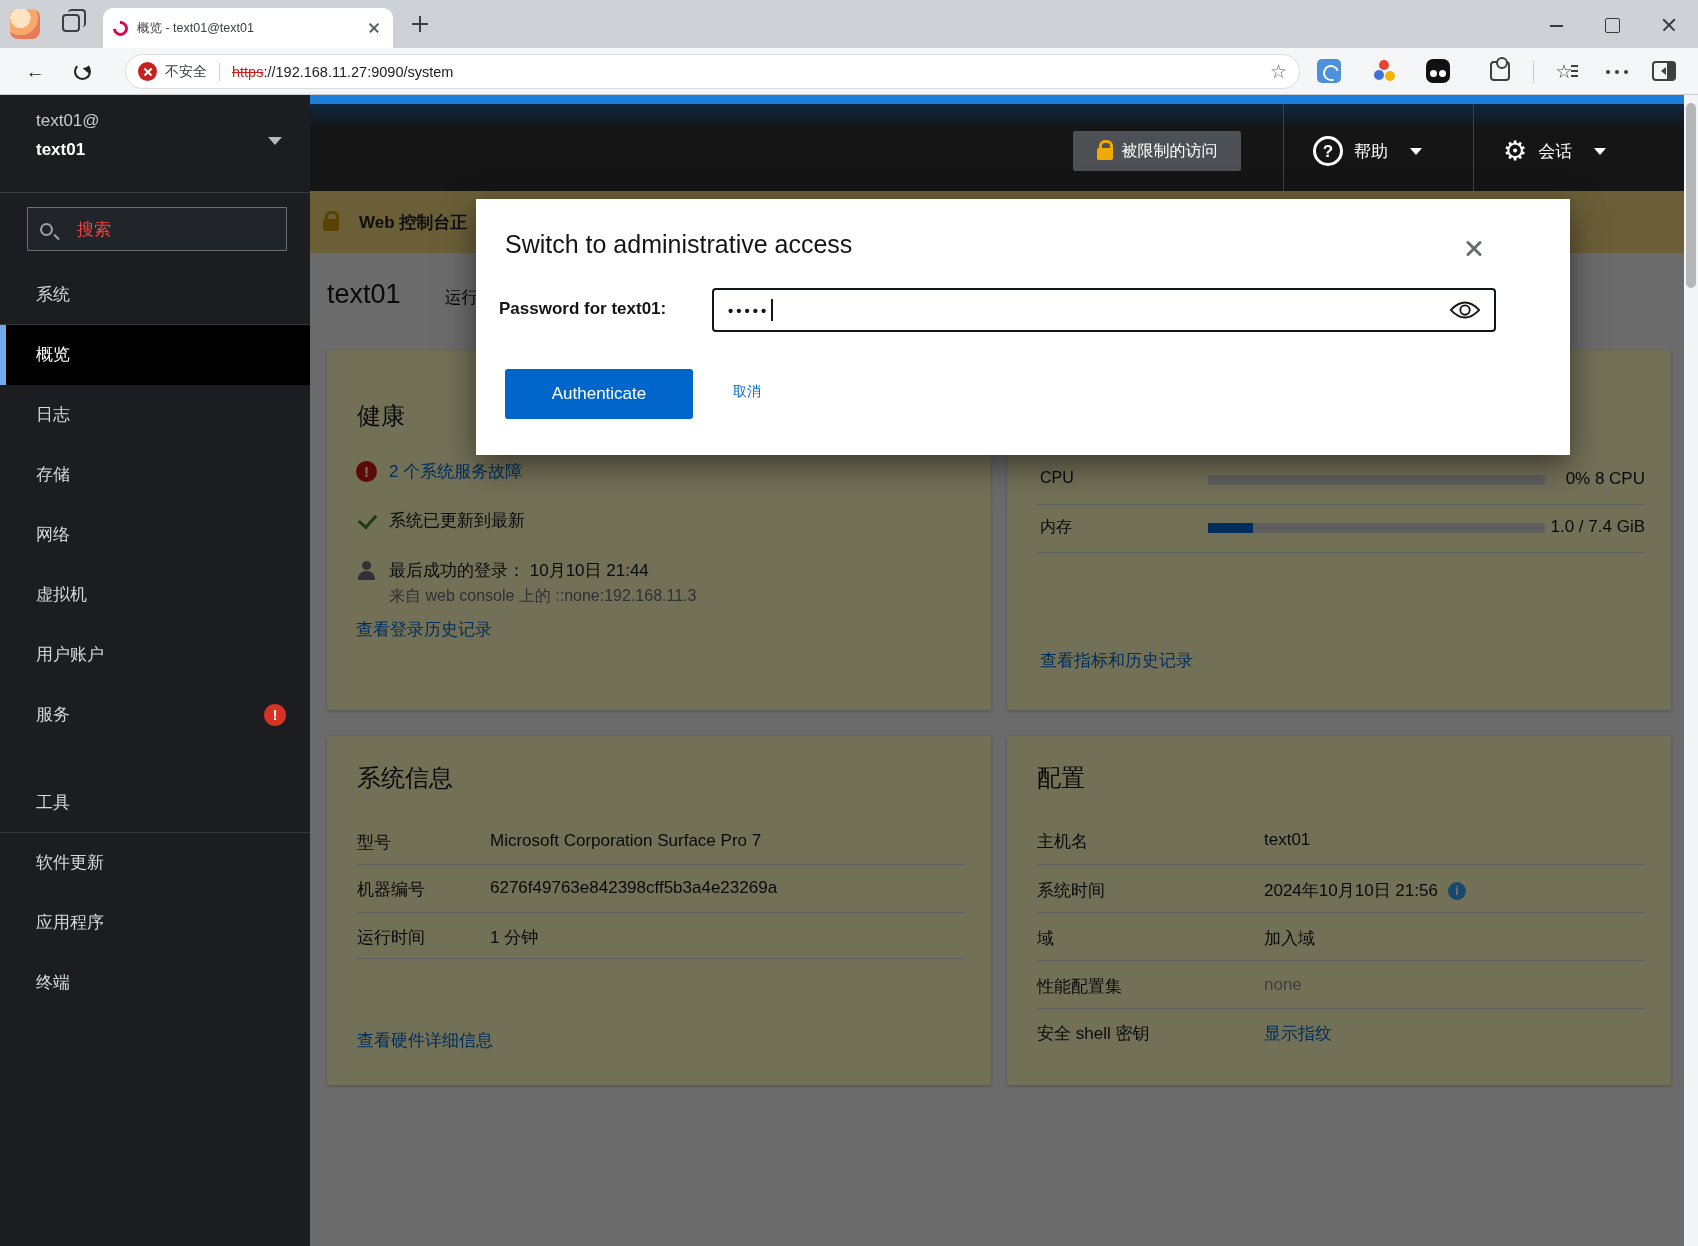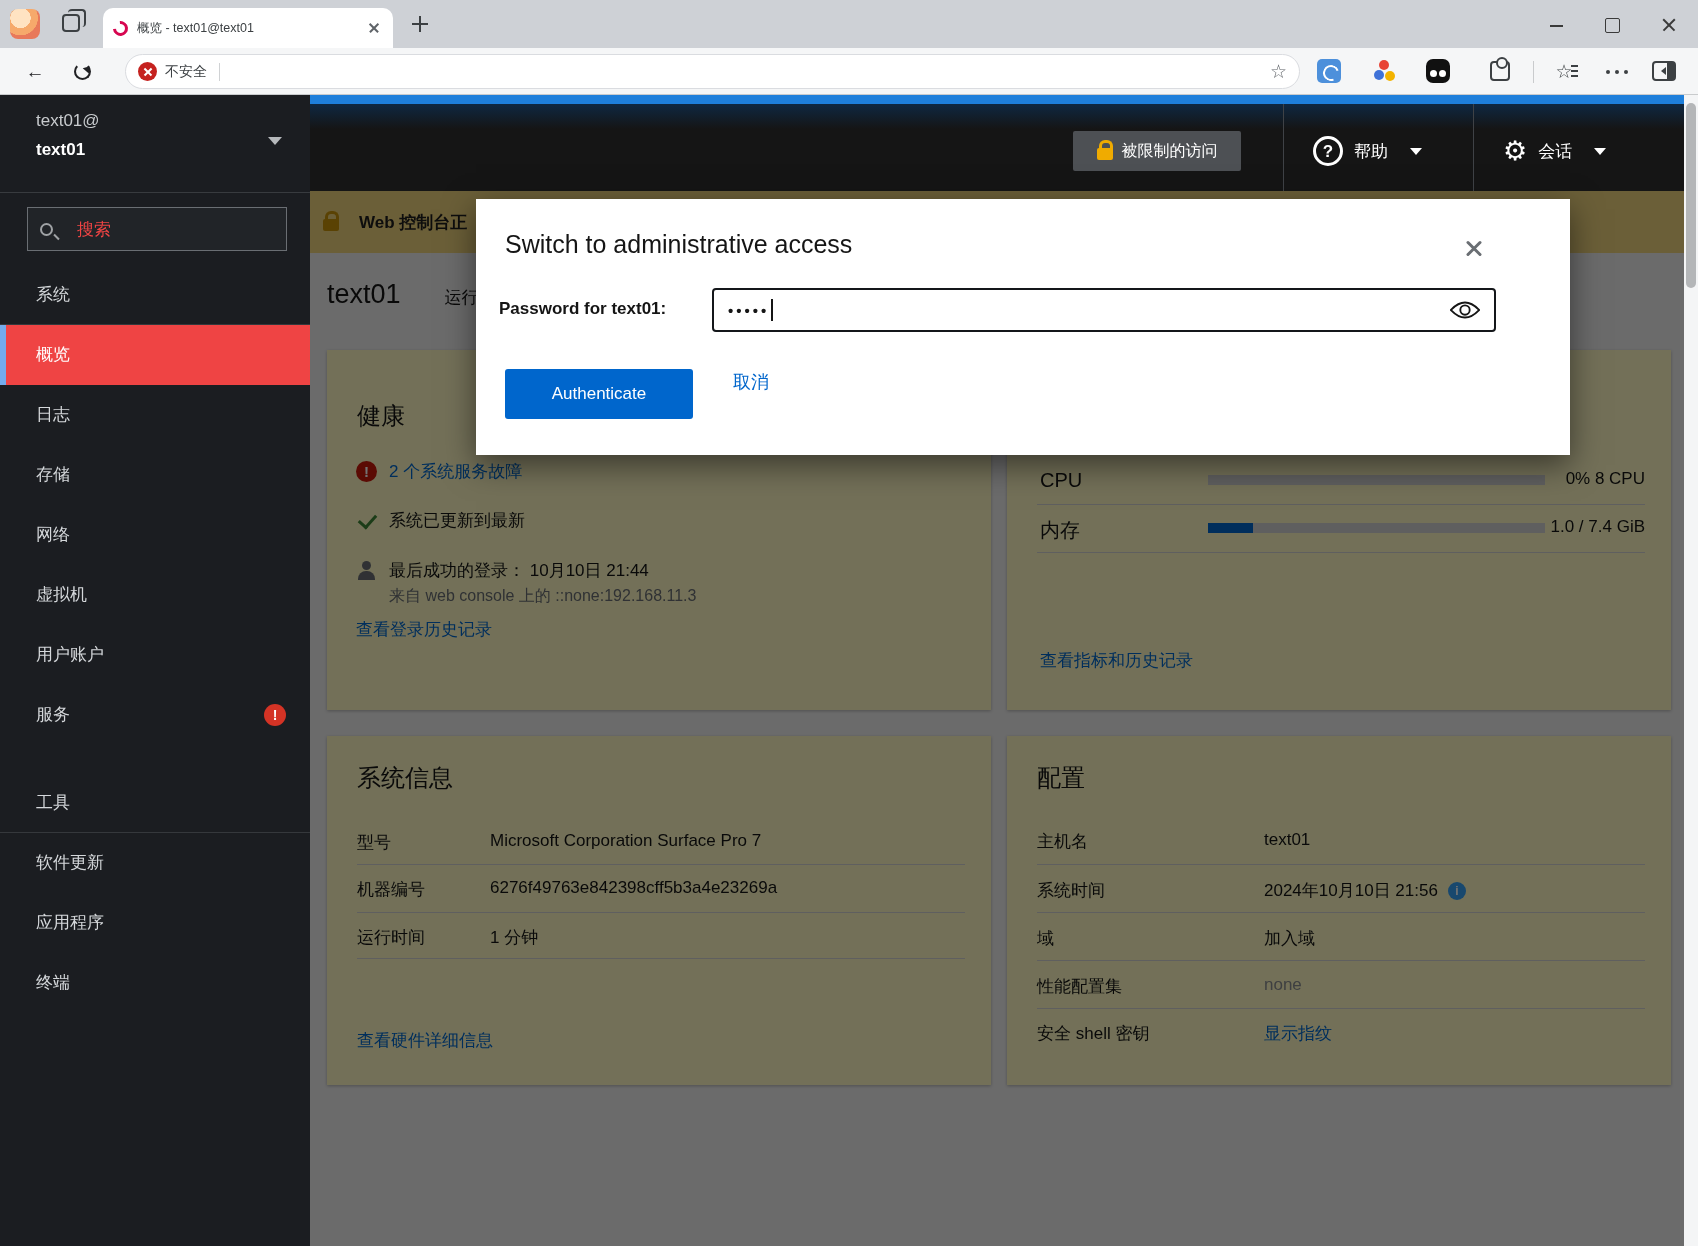--- a/index.html
+++ b/index.html
@@ -73,21 +73,21 @@
   .host-name { position:absolute; left:36px; top:45px; font-size:17px; font-weight:bold; color:#fff; }
   .host-caret { position:absolute; left:268px; top:42px; width:0; height:0; border:7px solid transparent; border-top:8px solid #b6b9bc; }
   .searchbox { position:absolute; left:27px; top:112px; width:260px; height:44px; border:1px solid #6a6e73; background:#212428; display:flex; align-items:center; padding:0 12px; }
   .mag { position:relative; width:13px; height:13px; border:2px solid #9fa2a5; border-radius:50%; flex:0 0 auto; }
   .mag:after { content:""; position:absolute; left:11px; top:11px; width:7px; height:2px; background:#9fa2a5; transform:rotate(45deg); }
   .search-ph { margin-left:24px; font-size:17px; color:#ef4444; }
   .nav { position:absolute; left:0; top:170px; width:310px; }
   .nav-item { position:relative; height:60px; line-height:60px; padding-left:36px; font-size:17px; color:#d5d8db; }
   .nav-item.header { border-bottom:1px solid #35383c; }
   .nav-item.tools-header { margin-top:28px; }
-  .nav-item.selected { background:#ef4444; color:#fff; border-left:6px solid #74abec; padding-left:30px; }
+  .nav-item.selected { background:#000000; color:#fff; border-left:6px solid #74abec; padding-left:30px; }
   .nav-badge { position:absolute; right:24px; top:19px; width:22px; height:22px; border-radius:50%; background:#d43325; color:#fff; font-size:14px; font-weight:bold; text-align:center; line-height:22px; }
 
   .masthead { position:absolute; left:310px; top:95px; width:1374px; height:96px; background:linear-gradient(180deg,#0f2740 10px,#151515 34px); }
   .masthead:before { content:""; position:absolute; left:0; top:0; width:100%; height:9px; background:#1e7fdb; }
   .limited-btn { position:absolute; left:763px; top:36px; width:168px; height:40px; background:#4d5054; border-radius:2px; display:flex; align-items:center; justify-content:center; }
   .lock { position:relative; width:16px; height:12px; background:#f0ab00; border-radius:2px; margin-right:9px; margin-top:6px; }
   .lock:before { content:""; position:absolute; left:2px; top:-8px; width:8px; height:9px; border:3px solid #f0ab00; border-bottom:none; border-radius:6px 6px 0 0; }
   .limited-label { color:#fff; font-size:16px; }
   .m-sep { position:absolute; top:9px; width:1px; height:87px; background:#3f4246; }
   .help-group, .session-group { position:absolute; top:36px; height:40px; display:flex; align-items:center; }
@@ -120,21 +120,21 @@
   .h-icon { width:21px; height:21px; flex:0 0 auto; margin-right:12px; }
   .err-circle { border-radius:50%; background:#c9190b; color:#fff; font-weight:bold; font-size:15px; text-align:center; line-height:21px; }
   .check { position:relative; }
   .check:before { content:""; position:absolute; left:6px; top:1px; width:8px; height:14px; border-right:3.5px solid #3e8635; border-bottom:3.5px solid #3e8635; transform:rotate(42deg); }
   .person { position:relative; }
   .person:before { content:""; position:absolute; left:6px; top:1px; width:9px; height:9px; border-radius:50%; background:#6a6e73; }
   .person:after { content:""; position:absolute; left:2px; top:11px; width:17px; height:9px; border-radius:8px 8px 0 0; background:#6a6e73; }
   .h-text { font-size:17px; color:#151515; }
   .h-sub { position:absolute; left:62px; font-size:16px; color:#6a6e73; }
 
-  .u-label { position:absolute; left:33px; font-size:20px; color:#151515; }
+  .u-label { position:absolute; left:33px; font-size:16px; color:#151515; }
   .u-bar { position:absolute; left:201px; width:337px; height:10px; background:#d2d2d2; }
   .u-fill { height:10px; background:#0066cc; width:0; }
   .u-val { position:absolute; right:26px; font-size:17px; color:#151515; }
 
   .t-label { position:absolute; left:30px; font-size:17px; color:#151515; }
   .t-value { position:absolute; font-size:17px; color:#151515; display:flex; align-items:center; }
   .t-value.muted { color:#8a8d90; }
   .t-value.link { color:#0066cc; }
   .sc .t-value { left:163px; }
   .cc .t-value { left:257px; }
@@ -147,21 +147,21 @@
   .modal-title { position:absolute; left:29px; top:31px; font-size:25px; font-weight:500; color:#151515; }
   .modal-close { position:absolute; left:986px; top:38px; width:24px; height:24px; }
   .modal-close:before, .modal-close:after { content:""; position:absolute; left:2px; top:10px; width:20px; height:3px; background:#6a6e73; border-radius:2px; }
   .modal-close:before { transform:rotate(45deg);} .modal-close:after { transform:rotate(-45deg);}
   .pw-label { position:absolute; left:23px; top:100px; font-size:17px; font-weight:bold; color:#151515; }
   .pw-input { position:absolute; left:236px; top:89px; width:784px; height:44px; border:2.5px solid #14171a; border-radius:4px; background:#fff; display:flex; align-items:center; padding:0 14px; }
   .pw-dots { font-size:15px; font-weight:bold; letter-spacing:3px; color:#151515; }
   .pw-caret { width:1.5px; height:22px; background:#151515; margin-left:2px; }
   .pw-eye { margin-left:auto; width:30px; height:24px; }
   .auth-btn { position:absolute; left:29px; top:170px; width:188px; height:50px; background:#0066cc; border-radius:3px; color:#fff; font-size:17px; text-align:center; line-height:50px; }
-  .cancel-link { position:absolute; left:257px; top:171px; font-size:18px; color:#0066cc; }
+  .cancel-link { position:absolute; left:257px; top:184px; font-size:14px; color:#0066cc; }
 
   
   .scrollbar { position:absolute; left:1684px; top:95px; width:14px; height:1151px; background:#f4f5f6; }
   .sb-thumb { position:absolute; left:2px; top:8px; width:10px; height:185px; background:#b4b6b8; border-radius:5px; }
 </style>
 </head>
 <body>
 
 <div class="screen">
 
@@ -179,20 +179,21 @@
     <div class="wc wc-close"></div>
   </div>
 
   <div class="toolbar">
     <div class="nav-glyph back">←</div>
     <div class="refresh"></div>
     <div class="addressbar">
       <span class="sec-badge"></span>
       <span class="sec-label">不安全</span>
       <span class="url-div"></span>
+      <span class="url"><span class="proto">https</span><span>://192.168.11.27:9090/system</span></span>
       <span class="star-btn">☆</span>
     </div>
     <div class="ext ext-blue"></div>
     <div class="ext ext-circles">
         <i></i>
         <i></i>
         <i></i>
       </div>
     <div class="ext ext-dark"></div>
     <div class="ext-puzzle ext"></div>

